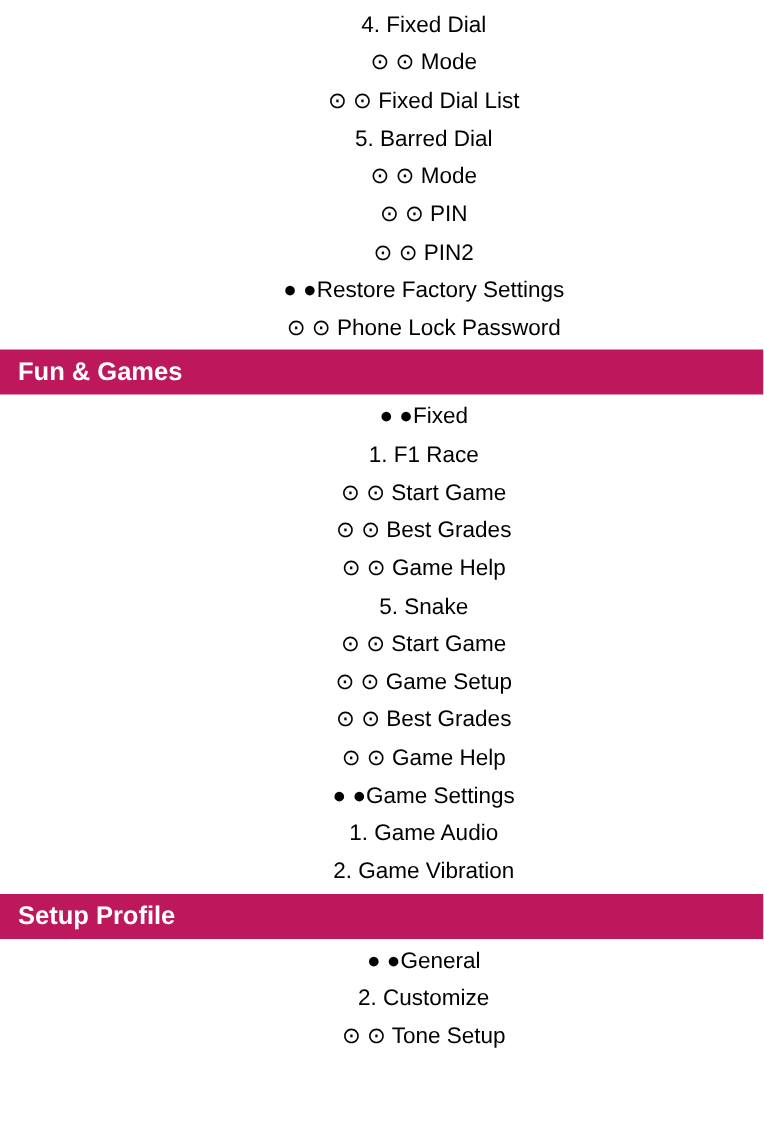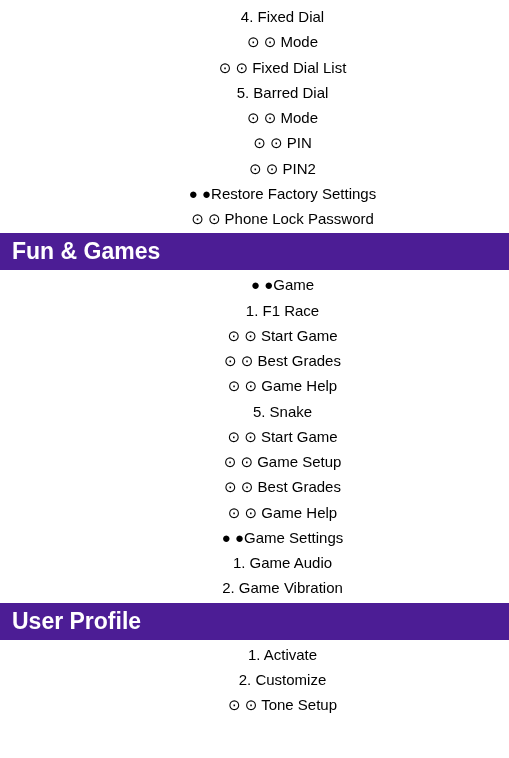--- a/index.html
+++ b/index.html
@@ -17,24 +17,24 @@
     }
     .line {
       padding: 1px 0 1px 42px;
       line-height: 1.55;
     }
     .line.indent1 {
       padding-left: 56px;
       text-align: center;
     }
     .section-header {
-      background: #4c1d95;
+      background: #be185d;
       color: #fff;
       font-weight: bold;
-      font-size: 23px;
+      font-size: 17px;
       padding: 5px 12px;
       margin: 2px 0;
     }
     .bullet-circle::before {
       content: '⊙ ';
     }
     .bullet-dot::before {
       content: '● ';
     }
   </style>
@@ -50,32 +50,32 @@
       <div class="line indent1">5. Barred Dial</div>
       <div class="line indent1 bullet-circle">⊙ Mode</div>
       <div class="line indent1 bullet-circle">⊙ PIN</div>
       <div class="line indent1 bullet-circle">⊙ PIN2</div>
       <div class="line indent1 bullet-dot">●Restore Factory Settings</div>
       <div class="line indent1 bullet-circle">⊙ Phone Lock Password</div>
     </div>
 
   <div id="sections-container">
       <div class="section-header">Fun &amp; Games</div>
-      <div class="line indent1 bullet-dot">●Game</div>
+      <div class="line indent1 bullet-dot">●Fixed</div>
       <div class="line indent1">1. F1 Race</div>
       <div class="line indent1 bullet-circle">⊙ Start Game</div>
       <div class="line indent1 bullet-circle">⊙ Best Grades</div>
       <div class="line indent1 bullet-circle">⊙ Game Help</div>
       <div class="line indent1">5. Snake</div>
       <div class="line indent1 bullet-circle">⊙ Start Game</div>
       <div class="line indent1 bullet-circle">⊙ Game Setup</div>
       <div class="line indent1 bullet-circle">⊙ Best Grades</div>
       <div class="line indent1 bullet-circle">⊙ Game Help</div>
       <div class="line indent1 bullet-dot">●Game Settings</div>
       <div class="line indent1">1. Game Audio</div>
       <div class="line indent1">2. Game Vibration</div>
-      <div class="section-header">User Profile</div>
-      <div class="line indent1">1. Activate</div>
+      <div class="section-header">Setup Profile</div>
+      <div class="line indent1 bullet-dot">●General</div>
       <div class="line indent1">2. Customize</div>
       <div class="line indent1 bullet-circle">⊙ Tone Setup</div>
     </div>
 
 </div>
 
 </body></html>

